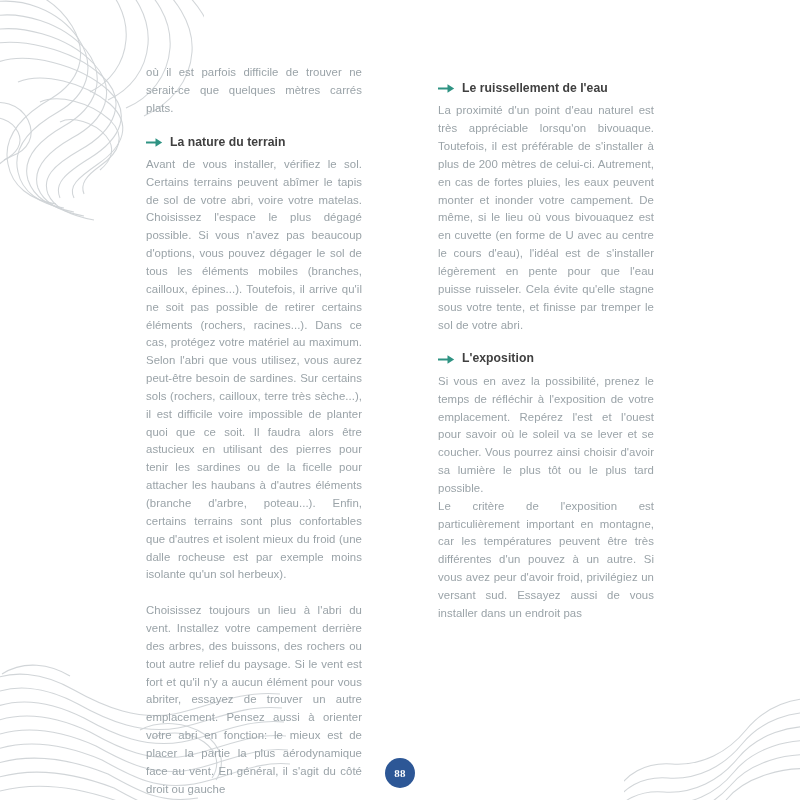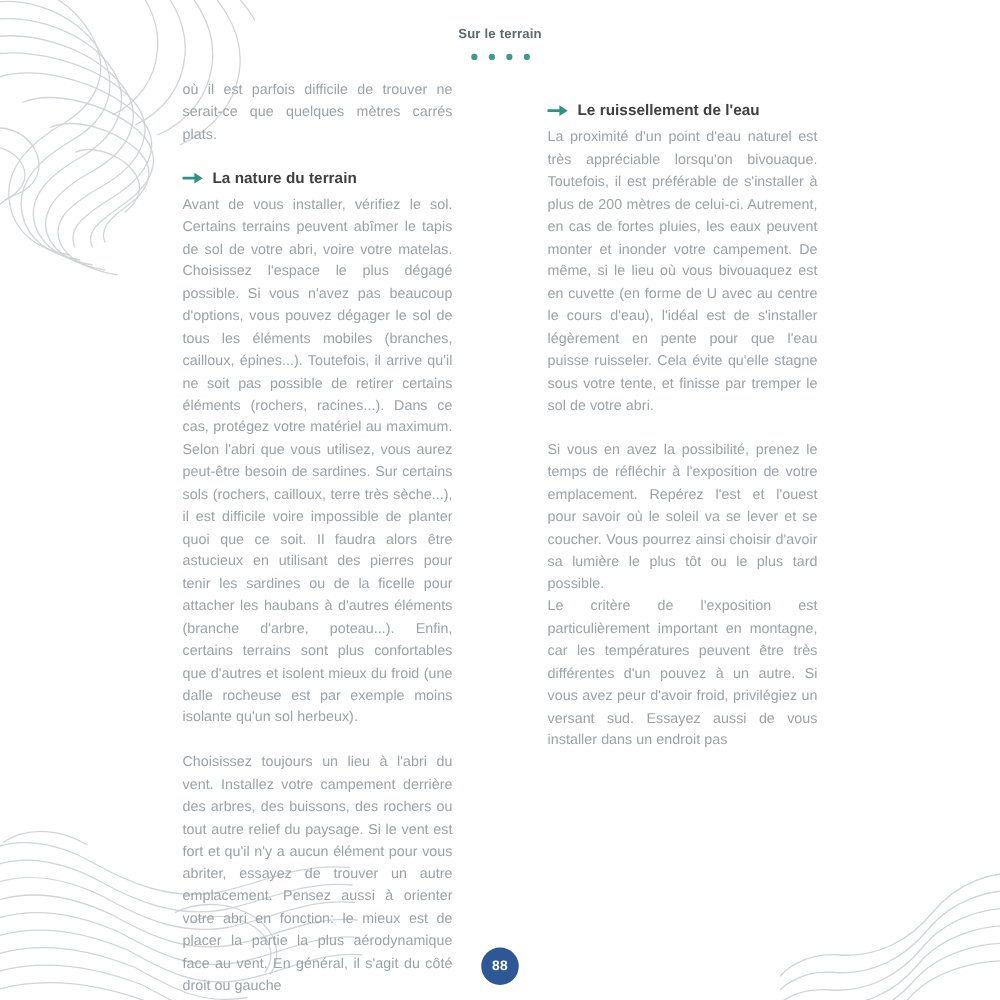--- a/index.html
+++ b/index.html
@@ -128,20 +128,21 @@
     transform: translateX(-50%);
     top: 758px;
     width: 30px;
     height: 30px;
     border-radius: 50%;
     background: #2d5796;
     display: flex;
     align-items: center;
     justify-content: center;
     z-index: 4;
+    font-family: Liberation Serif, serif;
   }
   #page-number {
     color: #ffffff;
     font-size: 11px;
     font-weight: bold;
     line-height: 1;
     letter-spacing: .3px;
   }
 </style>
 </head>
@@ -191,29 +192,20 @@
     <svg width="190" height="120" viewBox="0 0 190 120">
       <path d="M200,10 C170,4 140,18 122,40 C104,62 78,76 48,74 C22,72 0,84 -8,104"></path>
       <path d="M200,24 C168,18 136,32 118,54 C100,76 74,90 44,88 C18,86 -2,98 -10,116"></path>
       <path d="M200,38 C166,32 132,46 114,68 C96,90 70,104 40,102 C16,100 -4,110 -10,126"></path>
       <path d="M200,52 C164,46 128,60 110,82 C92,104 66,116 36,114"></path>
       <path d="M200,66 C162,60 124,74 106,96 C88,116 62,128 32,126"></path>
       <path d="M200,80 C160,74 120,88 102,110"></path>
     </svg>
   </div>
 
-  <div id="header">
-    <div id="header-title">Sur le terrain</div>
-    <div id="header-dots">
-      <i></i>
-      <i></i>
-      <i></i>
-      <i></i>
-    </div>
-  </div>
 
   <div id="columns">
 
     <div class="column" id="left-column">
 
       <p class="para">où il est parfois difficile de trouver ne serait-ce que quelques mètres carrés plats.</p>
 
       <div class="section">
         <div class="section-heading">
           <span class="arrow-icon">
@@ -243,20 +235,29 @@
               <path d="M0.5,5.5 L10,5.5" stroke="#2f9383" stroke-width="2.1" stroke-linecap="round" fill="none"></path>
               <path d="M9.5,1.2 L16.2,5.5 L9.5,9.8 Z" fill="#2f9383"></path>
             </svg>
           </span>
           <span class="section-title">Le ruissellement de l'eau</span>
         </div>
         <p class="para">La proximité d'un point d'eau naturel est très appréciable lorsqu'on bivouaque. Toutefois, il est préférable de s'installer à plus de 200 mètres de celui-ci. Autrement, en cas de fortes pluies, les eaux peuvent monter et inonder votre campement. De même, si le lieu où vous bivouaquez est en cuvette (en forme de U avec au centre le cours d'eau), l'idéal est de s'installer légèrement en pente pour que l'eau puisse ruisseler. Cela évite qu'elle stagne sous votre tente, et finisse par tremper le sol de votre abri.</p>
       </div>
 
       <div class="section">
+        <div class="section-heading">
+          <span class="arrow-icon">
+            <svg width="17" height="11" viewBox="0 0 17 11">
+              <path d="M0.5,5.5 L10,5.5" stroke="#2f9383" stroke-width="2.1" stroke-linecap="round" fill="none"></path>
+              <path d="M9.5,1.2 L16.2,5.5 L9.5,9.8 Z" fill="#2f9383"></path>
+            </svg>
+          </span>
+          <span class="section-title">L'exposition</span>
+        </div>
         <p class="para">Si vous en avez la possibilité, prenez le temps de réfléchir à l'exposition de votre emplacement. Repérez l'est et l'ouest pour savoir où le soleil va se lever et se coucher. Vous pourrez ainsi choisir d'avoir sa lumière le plus tôt ou le plus tard possible.</p>
         <p class="para">Le critère de l'exposition est particulièrement important en montagne, car les températures peuvent être très différentes d'un pouvez à un autre. Si vous avez peur d'avoir froid, privilégiez un versant sud. Essayez aussi de vous installer dans un endroit pas</p>
       </div>
 
     </div>
   </div>
 
   <div id="page-badge">
     <span id="page-number">88</span>
   </div>

